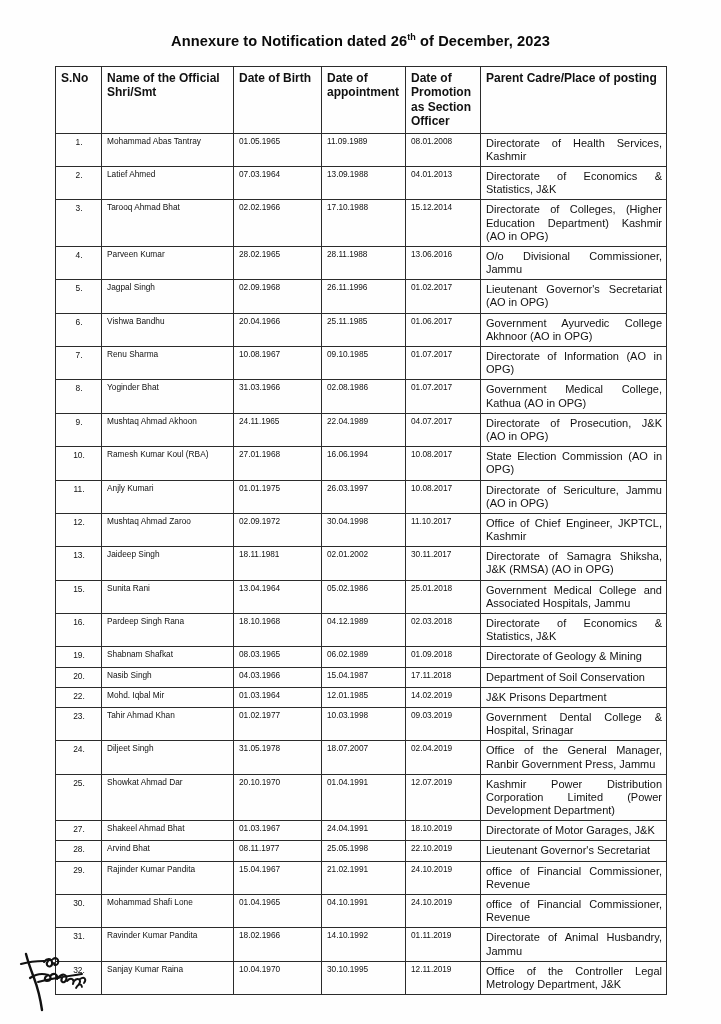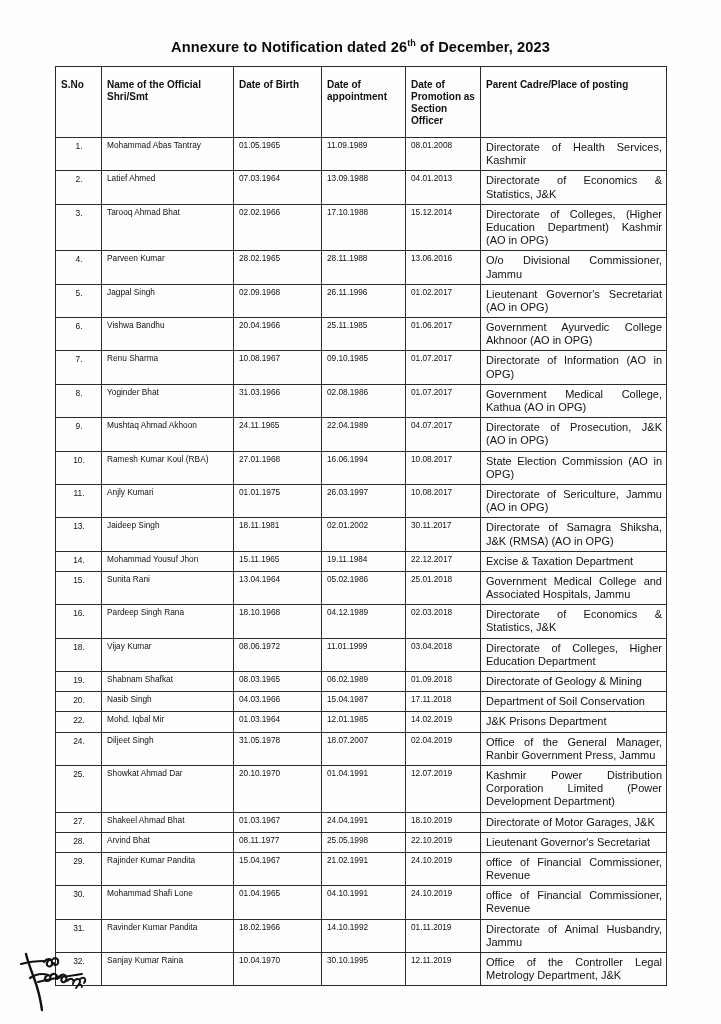--- a/index.html
+++ b/index.html
@@ -20,21 +20,21 @@
 
   .page {
     position: absolute;
     inset: 0;
     background: #fefefe;
   }
 
   
   .doc-title {
     position: absolute;
-    top: 39px;
+    top: 33px;
     left: 0;
     width: 721px;
     text-align: center;
     font-size: 14.6px;
     font-weight: bold;
     letter-spacing: 0.1px;
     color: #0a0a0a;
   }
   .doc-title sup {
     font-size: 0.62em;
@@ -59,23 +59,23 @@
   table.annex th,
   table.annex td {
     border: 1px solid #2b2b2b;
     padding: 3px 4px 3px 5px;
     vertical-align: top;
     line-height: 1.2;
     overflow: hidden;
   }
   table.annex thead th {
     font-weight: bold;
-    font-size: 10px;
+    font-size: 12px;
     vertical-align: top;
-    padding-top: 12px;
+    padding-top: 4px;
     padding-bottom: 4px;
     text-align: left;
     height: 54px;
   }
   thead th.h-sno { text-align: center; }
 
   
   col.c-sno   { width: 46px; }
   col.c-name  { width: 132px; }
   col.c-dob   { width: 88px; }
@@ -226,60 +226,52 @@
           </tr>
           <tr>
             <td class="c-sno-cell">11.</td>
             <td class="c-name-cell">Anjly Kumari</td>
             <td class="c-date-cell">01.01.1975</td>
             <td class="c-date-cell">26.03.1997</td>
             <td class="c-date-cell">10.08.2017</td>
             <td class="c-cadre-cell">Directorate of Sericulture, Jammu (AO in OPG)</td>
           </tr>
           <tr>
+            <td class="c-sno-cell">12.</td>
+            <td class="c-name-cell">Mushtaq Ahmad Zaroo</td>
+            <td class="c-date-cell">02.09.1972</td>
+            <td class="c-date-cell">30.04.1998</td>
+            <td class="c-date-cell">11.10.2017</td>
+            <td class="c-cadre-cell">Office of Chief Engineer, JKPTCL, Kashmir</td>
+          </tr>
+          <tr>
             <td class="c-sno-cell">13.</td>
             <td class="c-name-cell">Jaideep Singh</td>
             <td class="c-date-cell">18.11.1981</td>
             <td class="c-date-cell">02.01.2002</td>
             <td class="c-date-cell">30.11.2017</td>
             <td class="c-cadre-cell">Directorate of Samagra Shiksha, J&amp;K (RMSA) (AO in OPG)</td>
           </tr>
           <tr>
-            <td class="c-sno-cell">14.</td>
-            <td class="c-name-cell">Mohammad Yousuf Jhon</td>
-            <td class="c-date-cell">15.11.1965</td>
-            <td class="c-date-cell">19.11.1984</td>
-            <td class="c-date-cell">22.12.2017</td>
-            <td class="c-cadre-cell">Excise &amp; Taxation Department</td>
-          </tr>
-          <tr>
             <td class="c-sno-cell">15.</td>
             <td class="c-name-cell">Sunita Rani</td>
             <td class="c-date-cell">13.04.1964</td>
             <td class="c-date-cell">05.02.1986</td>
             <td class="c-date-cell">25.01.2018</td>
             <td class="c-cadre-cell">Government Medical College and Associated Hospitals, Jammu</td>
           </tr>
           <tr>
             <td class="c-sno-cell">16.</td>
             <td class="c-name-cell">Pardeep Singh Rana</td>
             <td class="c-date-cell">18.10.1968</td>
             <td class="c-date-cell">04.12.1989</td>
             <td class="c-date-cell">02.03.2018</td>
             <td class="c-cadre-cell">Directorate of Economics &amp; Statistics, J&amp;K</td>
           </tr>
           <tr>
-            <td class="c-sno-cell">18.</td>
-            <td class="c-name-cell">Vijay Kumar</td>
-            <td class="c-date-cell">08.06.1972</td>
-            <td class="c-date-cell">11.01.1999</td>
-            <td class="c-date-cell">03.04.2018</td>
-            <td class="c-cadre-cell">Directorate of Colleges, Higher Education Department</td>
-          </tr>
-          <tr>
             <td class="c-sno-cell">19.</td>
             <td class="c-name-cell">Shabnam Shafkat</td>
             <td class="c-date-cell">08.03.1965</td>
             <td class="c-date-cell">06.02.1989</td>
             <td class="c-date-cell">01.09.2018</td>
             <td class="c-cadre-cell">Directorate of Geology &amp; Mining</td>
           </tr>
           <tr>
             <td class="c-sno-cell">20.</td>
             <td class="c-name-cell">Nasib Singh</td>
@@ -288,20 +280,28 @@
             <td class="c-date-cell">17.11.2018</td>
             <td class="c-cadre-cell">Department of Soil Conservation</td>
           </tr>
           <tr>
             <td class="c-sno-cell">22.</td>
             <td class="c-name-cell">Mohd. Iqbal Mir</td>
             <td class="c-date-cell">01.03.1964</td>
             <td class="c-date-cell">12.01.1985</td>
             <td class="c-date-cell">14.02.2019</td>
             <td class="c-cadre-cell">J&amp;K Prisons Department</td>
+          </tr>
+          <tr>
+            <td class="c-sno-cell">23.</td>
+            <td class="c-name-cell">Tahir Ahmad Khan</td>
+            <td class="c-date-cell">01.02.1977</td>
+            <td class="c-date-cell">10.03.1998</td>
+            <td class="c-date-cell">09.03.2019</td>
+            <td class="c-cadre-cell">Government Dental College &amp; Hospital, Srinagar</td>
           </tr>
           <tr>
             <td class="c-sno-cell">24.</td>
             <td class="c-name-cell">Diljeet Singh</td>
             <td class="c-date-cell">31.05.1978</td>
             <td class="c-date-cell">18.07.2007</td>
             <td class="c-date-cell">02.04.2019</td>
             <td class="c-cadre-cell">Office of the General Manager, Ranbir Government Press, Jammu</td>
           </tr>
           <tr>

